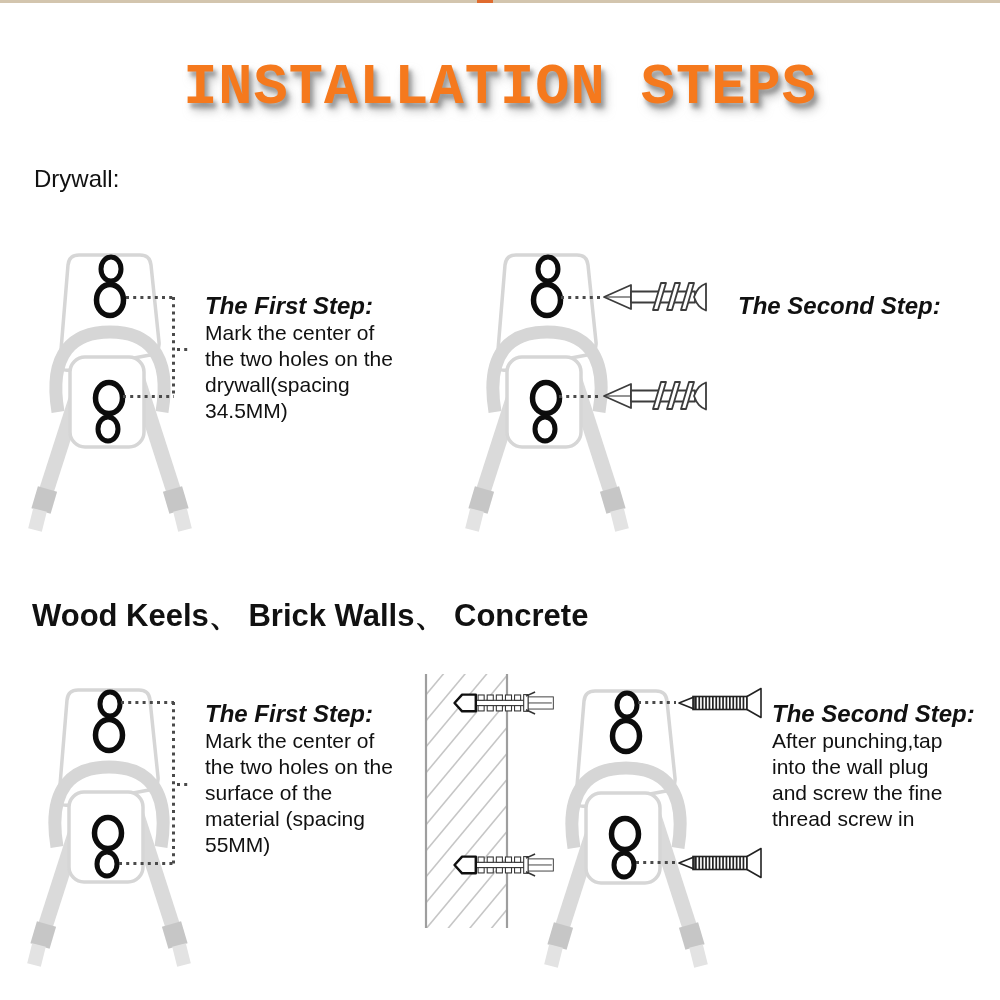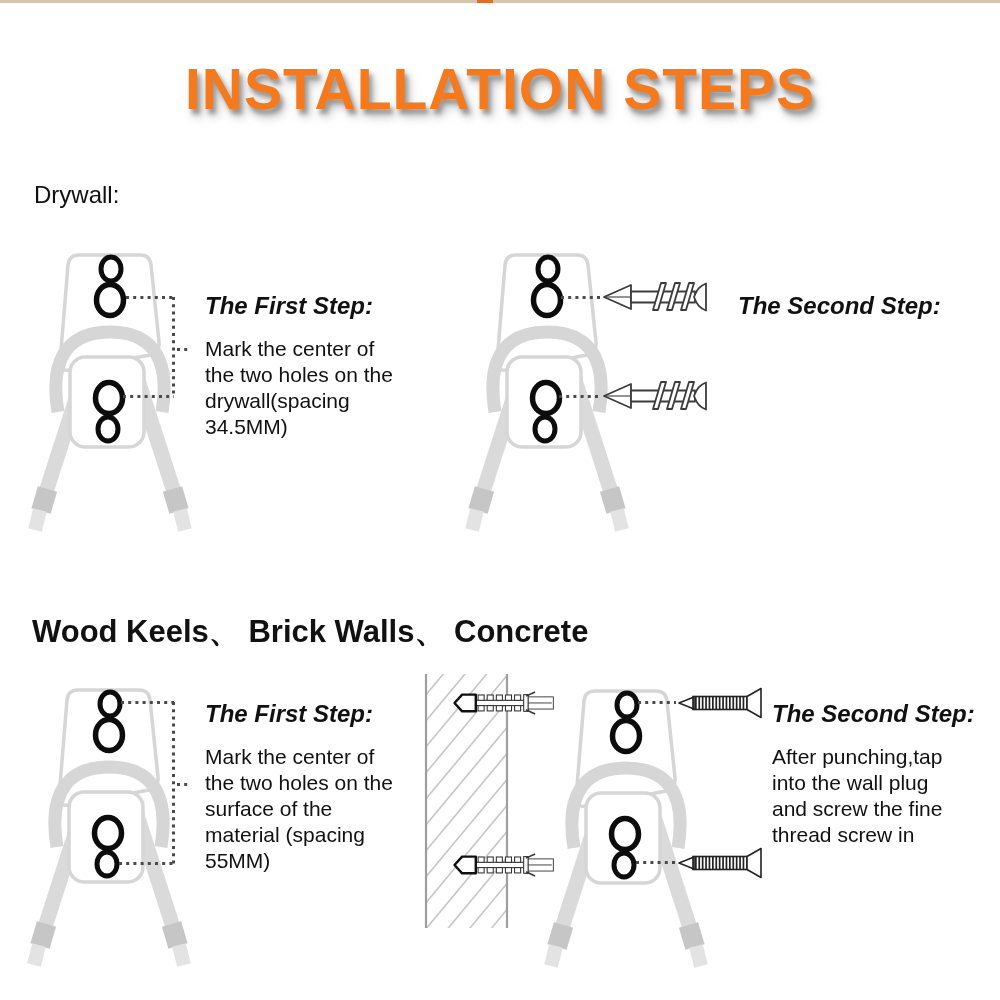--- a/index.html
+++ b/index.html
@@ -2,27 +2,27 @@
 <html><head>
 <meta charset="utf-8">
 <style>
   html,body{margin:0;padding:0;background:#fff;}
   .canvas{position:relative;width:1000px;height:1000px;background:#ffffff;overflow:hidden;
           font-family:"Liberation Sans",sans-serif;color:#111;}
   .top-strip{position:absolute;top:0;left:0;width:1000px;height:3px;background:#d3c5ae;}
   .top-strip-accent{position:absolute;top:0;left:477px;width:16px;height:3px;background:#e06b2e;}
   .title{position:absolute;top:56px;left:0;width:1000px;margin:0;text-align:center;
          font-size:57px;font-weight:bold;letter-spacing:1px;color:#f5791d;
-         text-shadow:3px 5px 4px rgba(130,130,130,.75),5px 8px 10px rgba(160,160,160,.6);}
-  .section-label{position:absolute;white-space:nowrap;margin-top:16px;}
+         text-shadow:3px 5px 4px rgba(130,130,130,.75),5px 8px 10px rgba(160,160,160,.6);font-family:Liberation Mono, monospace;}
+  .section-label{position:absolute;white-space:nowrap;}
   .label-drywall{left:34px;top:165px;font-size:24px;font-weight:normal;}
   .label-solid{left:32px;top:595px;font-size:31px;font-weight:bold;}
   .step{position:absolute;width:240px;}
   .step-heading{font-size:24px;font-weight:bold;line-height:28px;font-style:italic;}
-  .step-body{margin-top:16px;font-size:21px;line-height:26px;white-space:pre-line;}
+  .step-body{font-size:21px;line-height:26px;white-space:pre-line;}
   #step-1-1{left:205px;top:292px;}
   #step-1-2{left:738px;top:292px;}
   #step-2-1{left:205px;top:700px;}
   #step-2-2{left:772px;top:700px;}
   svg.art{position:absolute;top:0;left:0;width:1000px;height:1000px;}
   .defs-svg{position:absolute;width:0;height:0;overflow:hidden;}
 </style>
 </head>
 <body>
 

